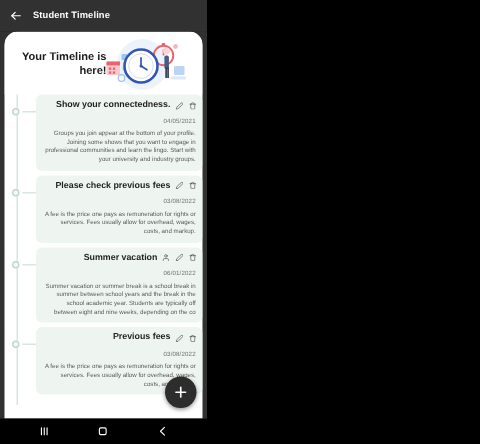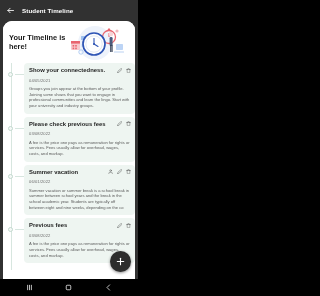--- a/index.html
+++ b/index.html
@@ -37,20 +37,21 @@
     letter-spacing: .1px;
     margin-left: 7px;
     white-space: nowrap;
   }
   
   .body {
     position: relative;
     flex: 1 1 auto;
     background: #313131;
     overflow: hidden;
+    text-align: right;
   }
   .sheet {
     position: absolute;
     left: 3px; right: 3px; top: 0; bottom: 0;
     background: #ffffff;
     border-radius: 9px 9px 0 0;
     overflow: hidden;
   }
   
   .hero {

